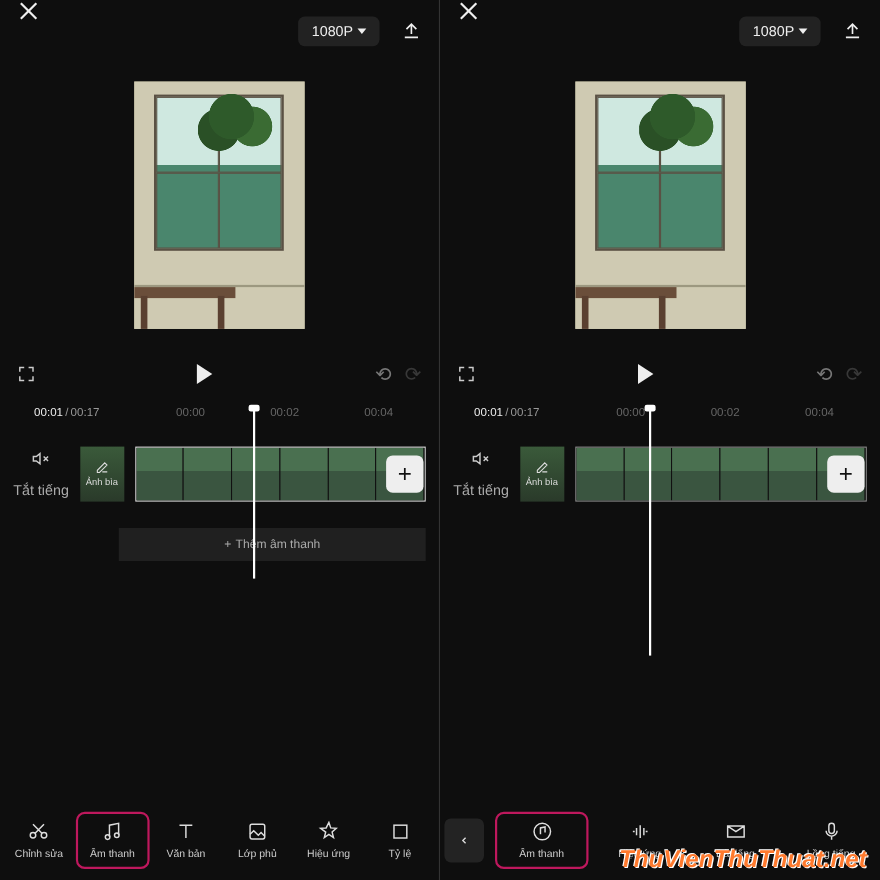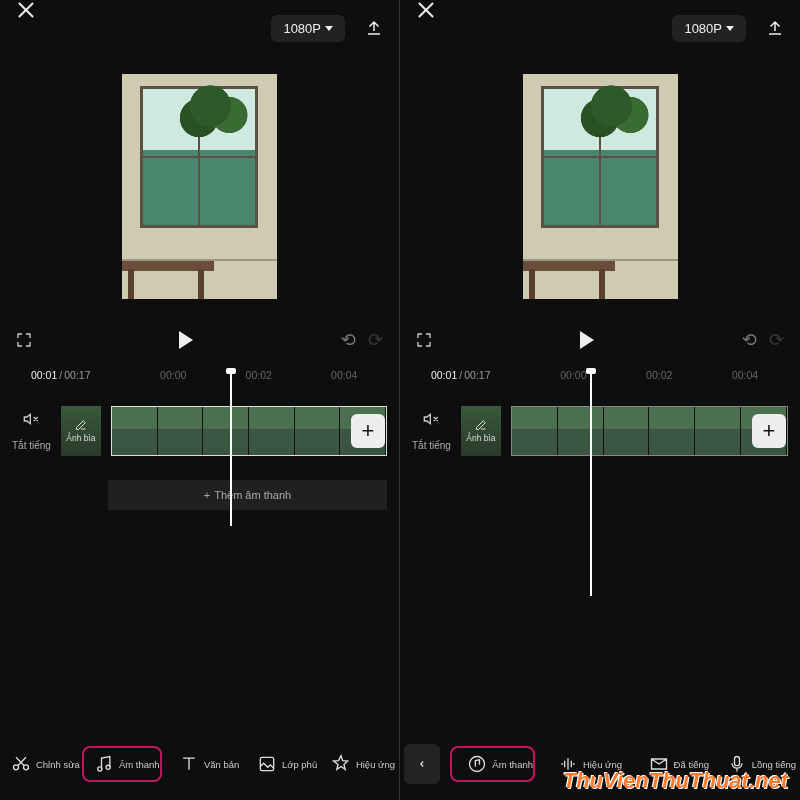--- a/index.html
+++ b/index.html
@@ -27,32 +27,32 @@
 .leg.l1 { left: 6px; }
 .leg.l2 { left: 76px; }
 .floorline { position: absolute; bottom: 38px; left: 0; right: 0; height: 2px; background: #9c9880; }
 .ctrls { height: 48px; display: flex; align-items: center; justify-content: space-between; padding: 0 16px; }
 .play { width: 0; height: 0; border-left: 14px solid #eee; border-top: 9px solid transparent; border-bottom: 9px solid transparent; cursor: pointer; }
 .undo-redo { display: flex; gap: 12px; color: #777; font-size: 18px; }
 .ruler { height: 22px; display: flex; align-items: center; padding: 0 12px; font-size: 10.5px; color: #999; }
 .ruler .cur { color: #eee; padding-left: 19px; }
 .ruler .ticks { flex: 1; display: flex; justify-content: space-around; margin-left: 40px; color: #666; }
 .track-area { flex: 0 0 90px; display: flex; align-items: center; padding: 0 12px; gap: 10px; position: relative; }
-.mute { display: flex; flex-direction: column; align-items: center; gap: 13px; font-size: 10px; color: #aaa; cursor: pointer; }
+.mute { display: flex; flex-direction: column; align-items: center; gap: 13px; font-size: 13px; color: #aaa; cursor: pointer; }
 .cover { width: 40px; height: 50px; background: linear-gradient(#3a5a3a, #2a3a2a); display: flex; flex-direction: column; align-items: center; justify-content: center; font-size: 8.5px; color: #ddd; position: relative; cursor: pointer; gap: 2px; }
 .clip-strip { flex: 1; height: 50px; background: #1a1a1a; border: 1.5px solid #ddd; display: flex; overflow: hidden; }
 .thumb { flex: 1; background: linear-gradient(#4a7050 45%, #3a5540 45%); border-right: 1px solid #111; }
 .add-btn { width: 34px; height: 34px; background: #eee; color: #111; border-radius: 6px; display: flex; align-items: center; justify-content: center; font-size: 22px; font-weight: 300; cursor: pointer; position: absolute; right: 14px; }
 .playhead { position: absolute; top: -15px; bottom: -50px; width: 2px; background: #fff; left: 230px; }
 .playhead::before { content: ""; position: absolute; top: -3px; left: -4px; width: 10px; height: 6px; background: #fff; border-radius: 2px; }
 .add-audio { margin: 4px 12px 0 108px; height: 30px; background: #202020; display: flex; align-items: center; justify-content: center; font-size: 11px; color: #aaa; cursor: pointer; gap: 4px; }
 .spacer { flex: 1; }
 .toolbar { height: 72px; display: flex; align-items: center; padding: 0 4px; gap: 2px; overflow: hidden; }
 .toolbar.sec { gap: 6px; }
-.tool { flex: 1; min-width: 48px; display: flex; flex-direction: row; align-items: center; justify-content: flex-end; gap: 5px; font-size: 9.5px; color: #ccc; cursor: pointer; padding: 6px 0; position: relative; }
+.tool { flex: 1; min-width: 48px; display: flex; flex-direction: column; align-items: center; justify-content: space-between; gap: 5px; font-size: 9.5px; color: #ccc; cursor: pointer; padding: 6px 0; position: relative; }
 .tool.hl { border: 2px solid #be185d; border-radius: 8px; }
 .back-btn { width: 36px; height: 40px; background: #232323; border-radius: 6px; display: flex; align-items: center; justify-content: center; color: #ddd; cursor: pointer; margin-right: 4px; }
 .badge { position: absolute; top: 2px; right: 6px; background: #1fb8b8; color: #fff; font-size: 7px; padding: 1px 3px; border-radius: 3px; }
 .watermark { position: absolute; bottom: 6px; right: 12px; color: #ff7a2e; font-size: 22px; font-weight: bold; font-style: italic; text-shadow: 1px 1px 0 #fff, -1px -1px 0 #fff; z-index: 50; pointer-events: none; }
 svg { display: block; }
 </style>
 </head>
 <body>
 
 <div class="screens">
@@ -175,20 +175,26 @@
             <path d="M4 15l4-4 5 5 3-3 4 4"></path>
           </svg>
         <span>Lớp phủ</span>
       </div>
       <div class="tool">
         <svg width="20" height="20" viewBox="0 0 24 24" fill="none" stroke="#ddd" stroke-width="1.6">
             <path d="M12 2l2 6 6 .5-4.5 4 1.5 6-5-3.5-5 3.5 1.5-6L3 8.5 9 8z"></path>
           </svg>
         <span>Hiệu ứng</span>
       </div>
+      <div class="tool">
+        <svg width="20" height="20" viewBox="0 0 24 24" fill="none" stroke="#ddd" stroke-width="1.6">
+            <rect x="5" y="5" width="14" height="14"></rect>
+          </svg>
+        <span>Tỷ lệ</span>
+      </div>
     </div>
   </div>
 
   <div class="screen">
     <div class="topbar">
       <div class="close-x"></div>
       <div class="top-right">
         <div class="res">
           <span>1080P</span>
           <span class="caret"></span>

